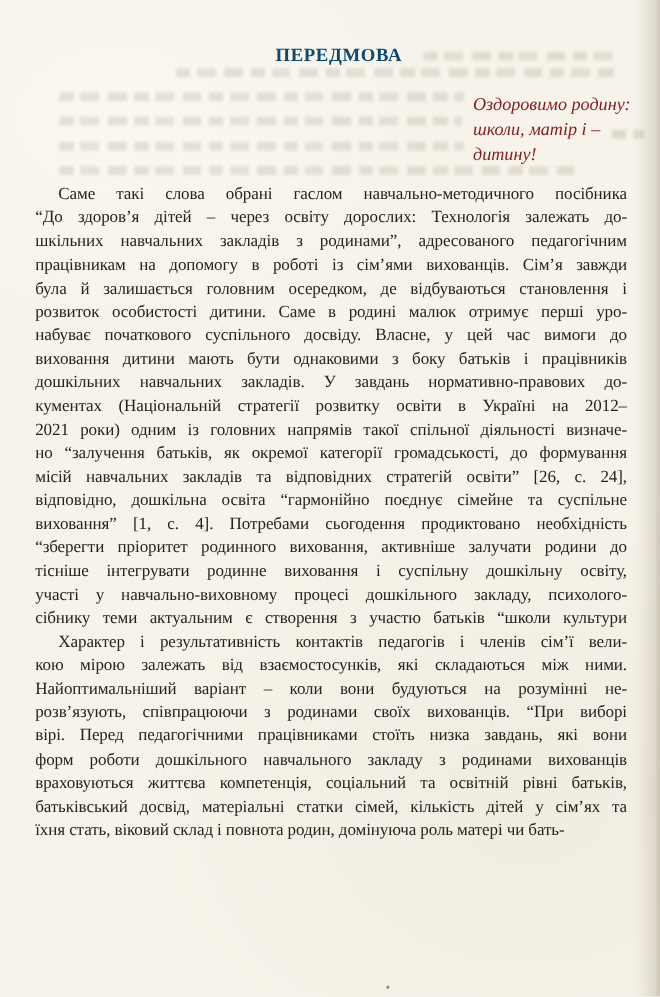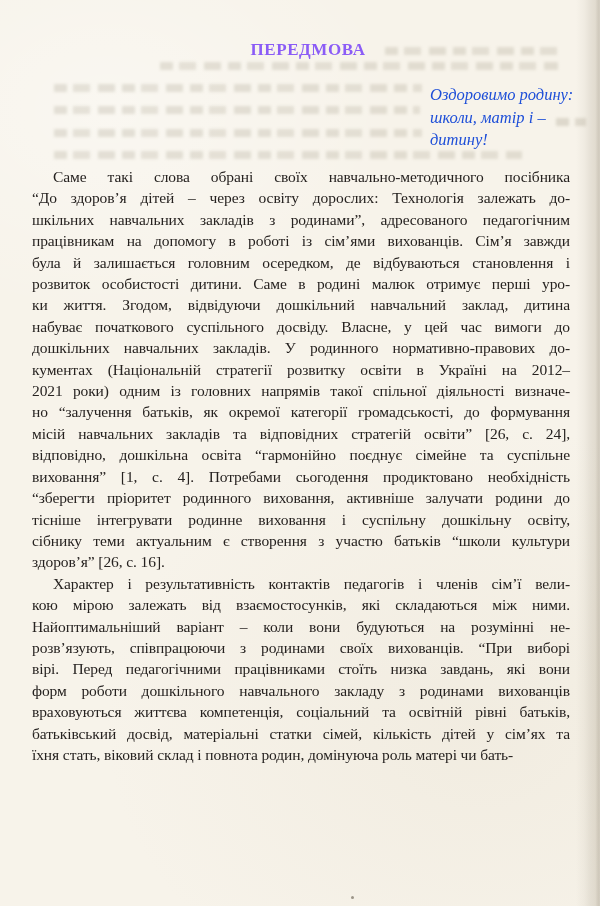--- a/index.html
+++ b/index.html
@@ -19,31 +19,31 @@
   
   .title {
     position: absolute;
     top: 40px; left: 32px; width: 538px;
     margin: 0;
     text-align: center;
     font-size: 17px;
     font-weight: bold;
     letter-spacing: 0.6px;
     transform: translateX(7px);
-    color: #8b5cf6;
+    color: #0c4a6e;
   }
 
   
   .epigraph {
     position: absolute;
     top: 84px; left: 430px; width: 165px;
     font-style: italic;
     font-size: 16.5px;
     line-height: 22.6px;
-    color: #1d4ed8;
+    color: #7f1d1d;
   }
 
   
   .body-text {
     position: absolute;
     top: 166px; left: 32px; width: 538px;
     font-size: 15.5px;
     line-height: 21.4px;
     letter-spacing: -0.1px;
     color: #262220;
@@ -105,39 +105,39 @@
 
   <h1 class="title">ПЕРЕДМОВА</h1>
 
   <div class="epigraph">
     <div>Оздоровимо родину:</div>
     <div>школи, матір і –</div>
     <div>дитину!</div>
   </div>
 
   <div class="body-text">
-      <div class="tline first">Саме такі слова обрані своїх навчально-методичного посібника</div>
+      <div class="tline first">Саме такі слова обрані гаслом навчально-методичного посібника</div>
       <div class="tline">“До здоров’я дітей – через освіту дорослих: Технологія залежать до-</div>
       <div class="tline">шкільних навчальних закладів з родинами”, адресованого педагогічним</div>
       <div class="tline">працівникам на допомогу в роботі із сім’ями вихованців. Сім’я завжди</div>
       <div class="tline">була й залишається головним осередком, де відбуваються становлення і</div>
       <div class="tline">розвиток особистості дитини. Саме в родині малюк отримує перші уро-</div>
-      <div class="tline">ки життя. Згодом, відвідуючи дошкільний навчальний заклад, дитина</div>
       <div class="tline">набуває початкового суспільного досвіду. Власне, у цей час вимоги до</div>
-      <div class="tline">дошкільних навчальних закладів. У родинного нормативно-правових до-</div>
+      <div class="tline">виховання дитини мають бути однаковими з боку батьків і працівників</div>
+      <div class="tline">дошкільних навчальних закладів. У завдань нормативно-правових до-</div>
       <div class="tline">кументах (Національній стратегії розвитку освіти в Україні на 2012–</div>
       <div class="tline">2021 роки) одним із головних напрямів такої спільної діяльності визначе-</div>
       <div class="tline">но “залучення батьків, як окремої категорії громадськості, до формування</div>
       <div class="tline">місій навчальних закладів та відповідних стратегій освіти” [26, с. 24],</div>
       <div class="tline">відповідно, дошкільна освіта “гармонійно поєднує сімейне та суспільне</div>
       <div class="tline">виховання” [1, с. 4]. Потребами сьогодення продиктовано необхідність</div>
       <div class="tline">“зберегти пріоритет родинного виховання, активніше залучати родини до</div>
       <div class="tline">тісніше інтегрувати родинне виховання і суспільну дошкільну освіту,</div>
+      <div class="tline">участі у навчально-виховному процесі дошкільного закладу, психолого-</div>
       <div class="tline">сібнику теми актуальним є створення з участю батьків “школи культури</div>
-      <div class="tline last">здоров’я” [26, с. 16].</div>
       <div class="tline first">Характер і результативність контактів педагогів і членів сім’ї вели-</div>
       <div class="tline">кою мірою залежать від взаємостосунків, які складаються між ними.</div>
       <div class="tline">Найоптимальніший варіант – коли вони будуються на розумінні не-</div>
       <div class="tline">розв’язують, співпрацюючи з родинами своїх вихованців. “При виборі</div>
       <div class="tline">вірі. Перед педагогічними працівниками стоїть низка завдань, які вони</div>
       <div class="tline">форм роботи дошкільного навчального закладу з родинами вихованців</div>
       <div class="tline">враховуються життєва компетенція, соціальний та освітній рівні батьків,</div>
       <div class="tline">батьківський досвід, матеріальні статки сімей, кількість дітей у сім’ях та</div>
       <div class="tline last">їхня стать, віковий склад і повнота родин, домінуюча роль матері чи бать-</div>
     </div>

